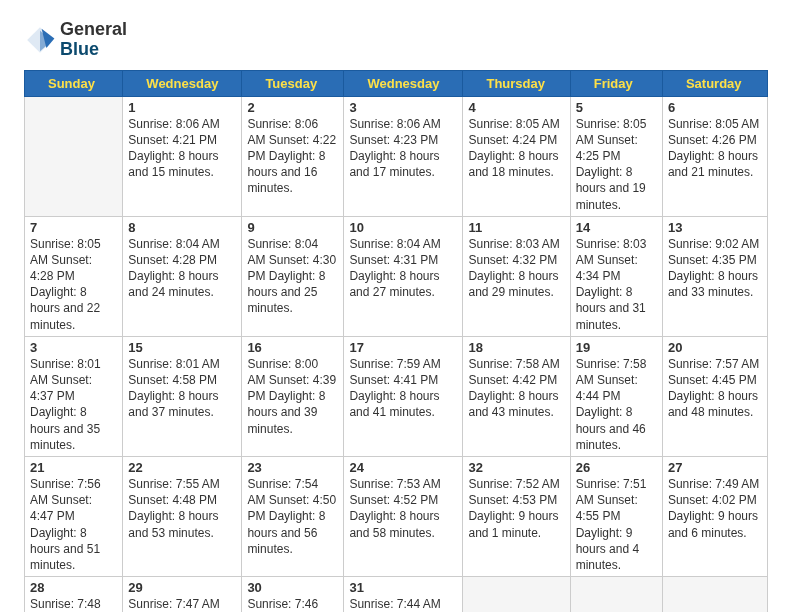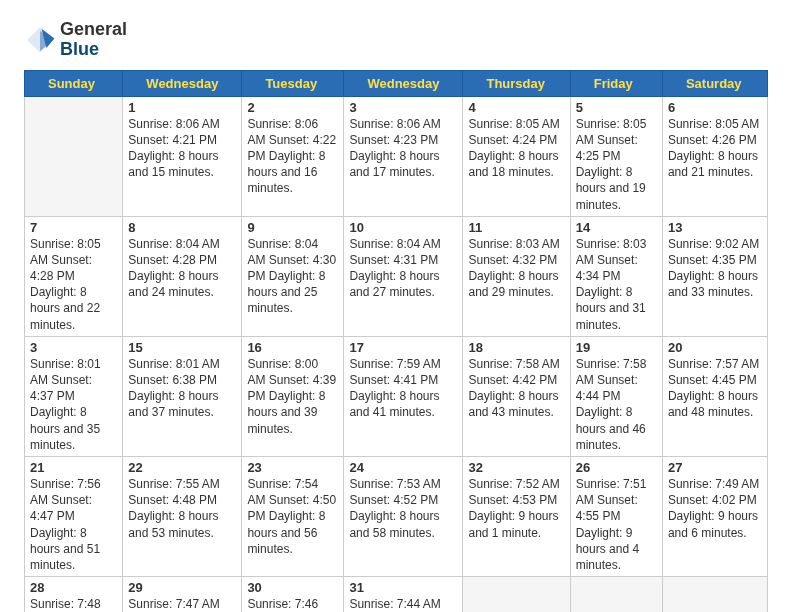--- a/index.html
+++ b/index.html
@@ -229,21 +229,21 @@
           <td>
             <div class="day-number">3</div>
             <div class="day-info">Sunrise: 8:01 AM
 Sunset: 4:37 PM
 Daylight: 8 hours
 and 35 minutes.</div>
           </td>
           <td>
             <div class="day-number">15</div>
             <div class="day-info">Sunrise: 8:01 AM
-Sunset: 6:38 PM
+Sunset: 4:58 PM
 Daylight: 8 hours
 and 37 minutes.</div>
           </td>
           <td>
             <div class="day-number">16</div>
             <div class="day-info">Sunrise: 8:00 AM
 Sunset: 4:39 PM
 Daylight: 8 hours
 and 39 minutes.</div>
           </td>

